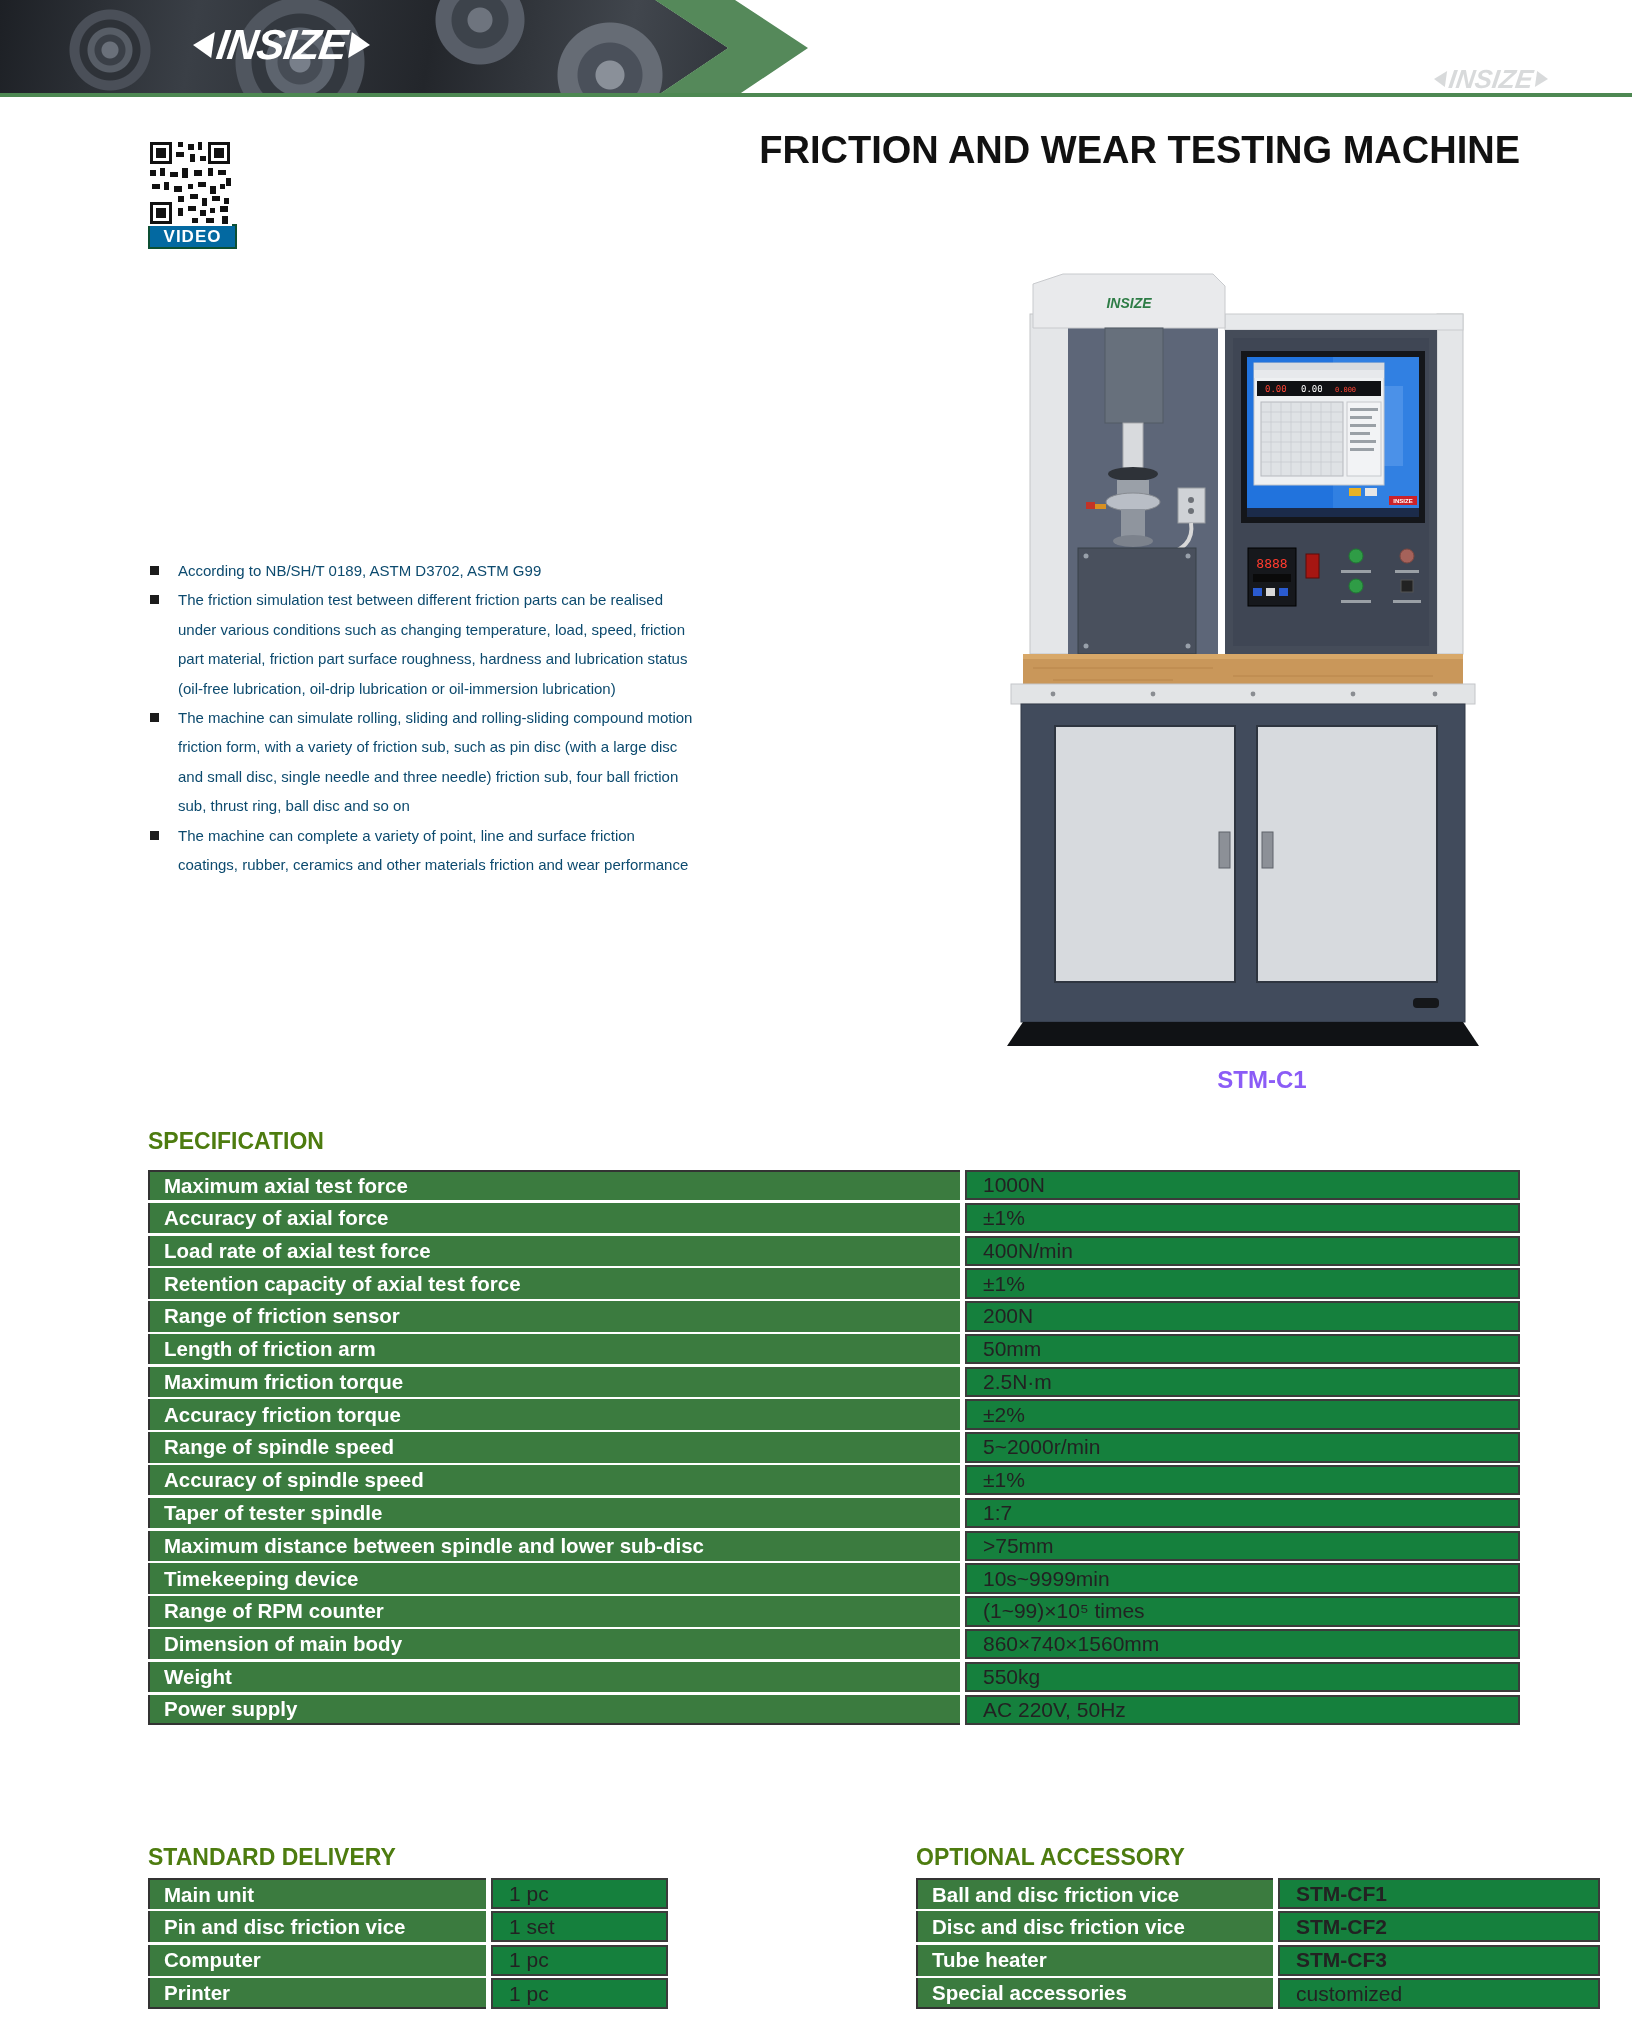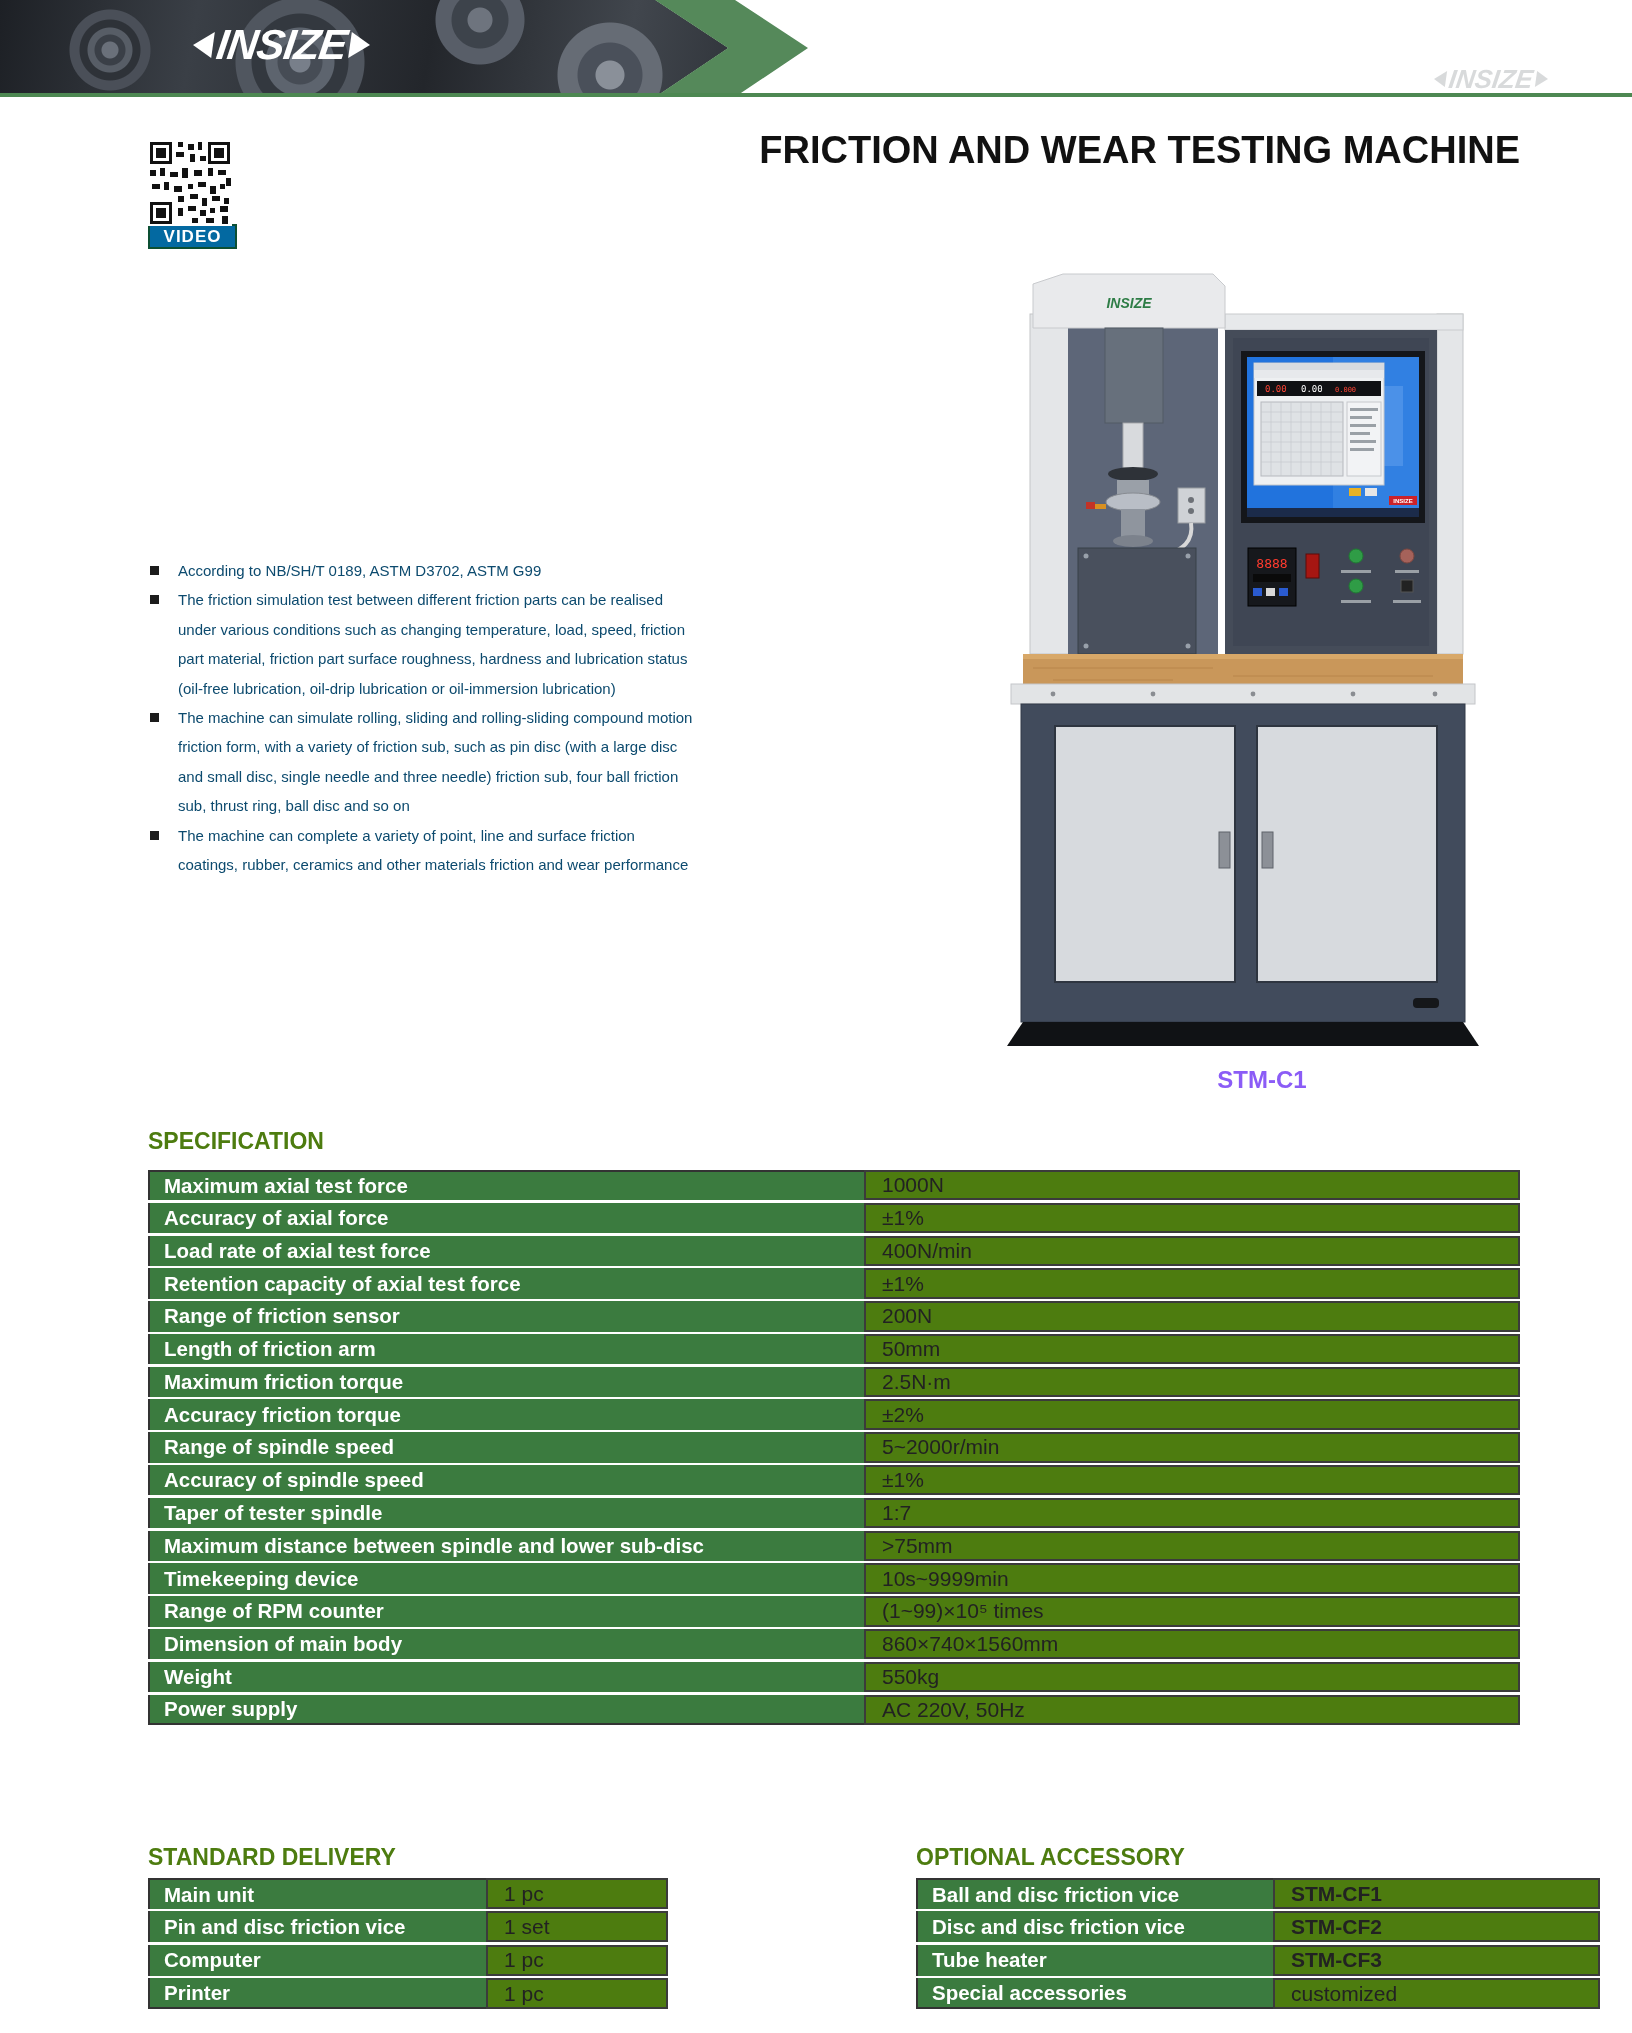--- a/index.html
+++ b/index.html
@@ -48,26 +48,26 @@
   
   .sec-heading{position:absolute;font-size:23px;font-weight:bold;color:#4d7c0f;white-space:nowrap;}
 
   
   .tbl{position:absolute;}
   .trow{display:flex;margin-bottom:2.4px;}
   .tlabel{background:#3b7b3f;color:#fff;font-weight:bold;font-size:20.5px;display:flex;align-items:center;
     padding-left:14px;box-sizing:border-box;border-left:2px solid #333;}
   .trow:first-child .tlabel{border-top:2px solid #333;}
   .trow:last-child .tlabel{border-bottom:2px solid #333;}
-  .tvalue{background:#4d7c0f;color:#222;font-size:21px;display:flex;align-items:center;
-    padding-left:16px;box-sizing:border-box;border:2px solid #3b3b3b;flex:1;}
+  .tvalue{background:#15803d;color:#222;font-size:21px;display:flex;align-items:center;
+    padding-left:16px;box-sizing:border-box;border:2px solid #3b3b3b;margin-left:5px;flex:1;}
   .tvalue.bold{font-weight:bold;}
   .spec-tbl{left:148px;top:1170px;width:1372px;}
   .spec-tbl .trow{height:30.4px;}
-  .spec-tbl .tlabel{width:716px;}
+  .spec-tbl .tlabel{width:812px;}
   .sd-tbl{left:148px;top:1878px;width:520px;}
   .sd-tbl .trow{height:31px;}
   .sd-tbl .tlabel{width:338px;}
   .oa-tbl{left:916px;top:1878px;width:684px;}
   .oa-tbl .trow{height:31px;}
   .oa-tbl .tlabel{width:357px;}
 
   
   .machine{position:absolute;left:993px;top:256px;width:540px;height:800px;}
   .caption{position:absolute;left:1132px;top:1066px;width:260px;text-align:center;font-size:24px;font-weight:bold;color:#8b5cf6;}

